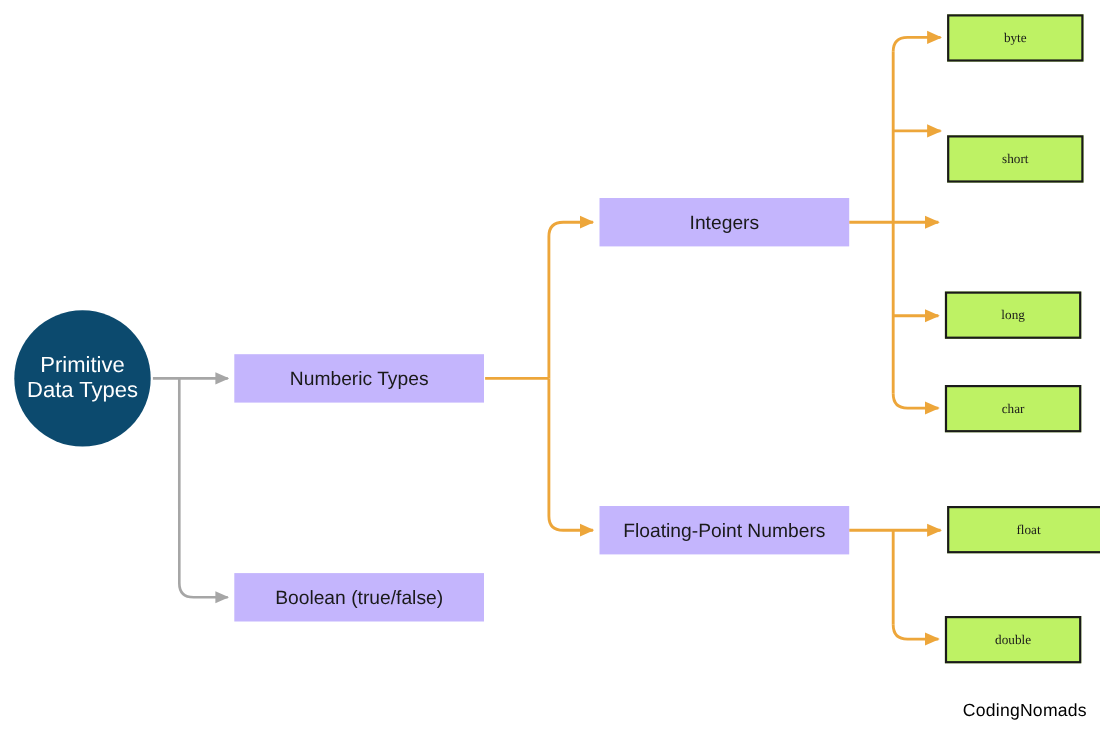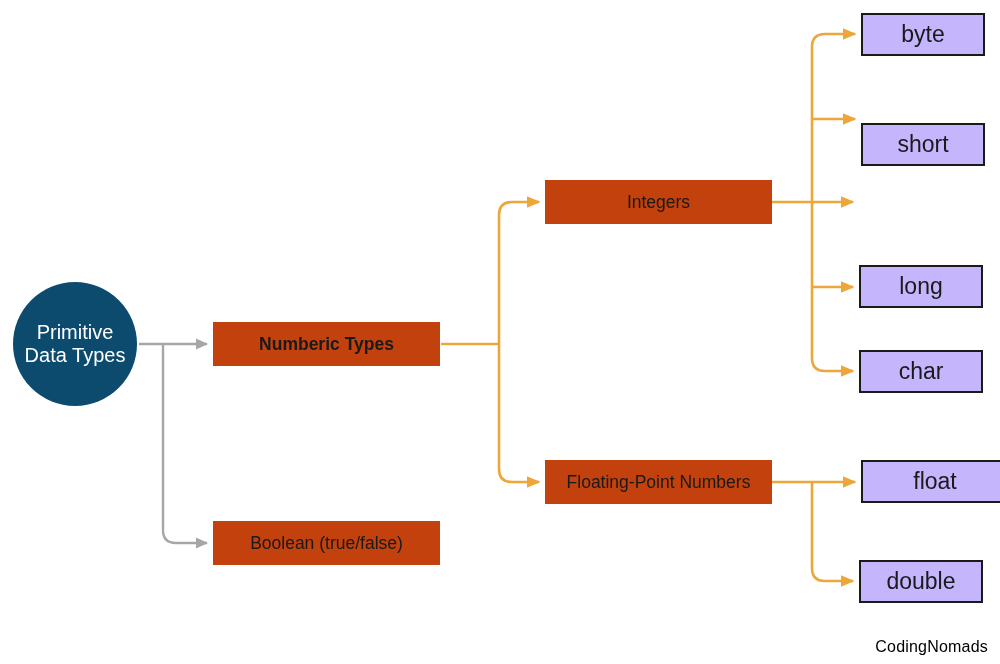--- a/index.html
+++ b/index.html
@@ -35,27 +35,28 @@
     line-height: 1.15;
   }
   .root-node {
     border-radius: 50%;
     background: #0c4a6e;
     color: #ffffff;
     font-size: 20px;
     white-space: pre-line;
   }
   .fill-node {
-    background: #c2410c;
+    background: #c4b5fd;
     font-size: 17.5px;
   }
   .leaf-node {
-    background: #c4b5fd;
+    background: #bef264;
     border: 2.2px solid #1a1a1a;
-    font-size: 23px;
+    font-size: 12px;
+    font-family: Liberation Serif, serif;
   }
   .watermark {
     position: absolute;
     right: 12px;
     bottom: 8px;
     font-size: 16px;
     color: #000000;
     letter-spacing: 0.2px;
   }
 </style>
@@ -116,21 +117,21 @@
       <path d="M 812 482 L 812 568" fill="none" stroke="#eda63a" stroke-width="2.6"></path>
     </g>
     <g>
       <path d="M 812 568 Q 812 581 825 581 L 853 581" fill="none" stroke="#eda63a" stroke-width="2.6" marker-end="url(#arrow-orange)"></path>
     </g>
   </svg>
 
   <div class="node root-node" style="left:13px; top:282px; width:124px; height:124px;">Primitive
 Data Types</div>
 
-  <div class="node fill-node" style="left:213px; top:322px; width:227px; height:44px;font-weight:bold;">Numberic Types</div>
+  <div class="node fill-node" style="left:213px; top:322px; width:227px; height:44px;">Numberic Types</div>
 
   <div class="node fill-node" style="left:213px; top:521px; width:227px; height:44px;">Boolean (true/false)</div>
 
   <div class="node fill-node" style="left:545px; top:180px; width:227px; height:44px;">Integers</div>
 
   <div class="node fill-node" style="left:545px; top:460px; width:227px; height:44px;">Floating-Point Numbers</div>
 
   <div class="node leaf-node" style="left:861px; top:13px; width:124px; height:43px;">byte</div>
 
   <div class="node leaf-node" style="left:861px; top:98px; width:124px; height:43px;margin-top:25px;">short</div>

